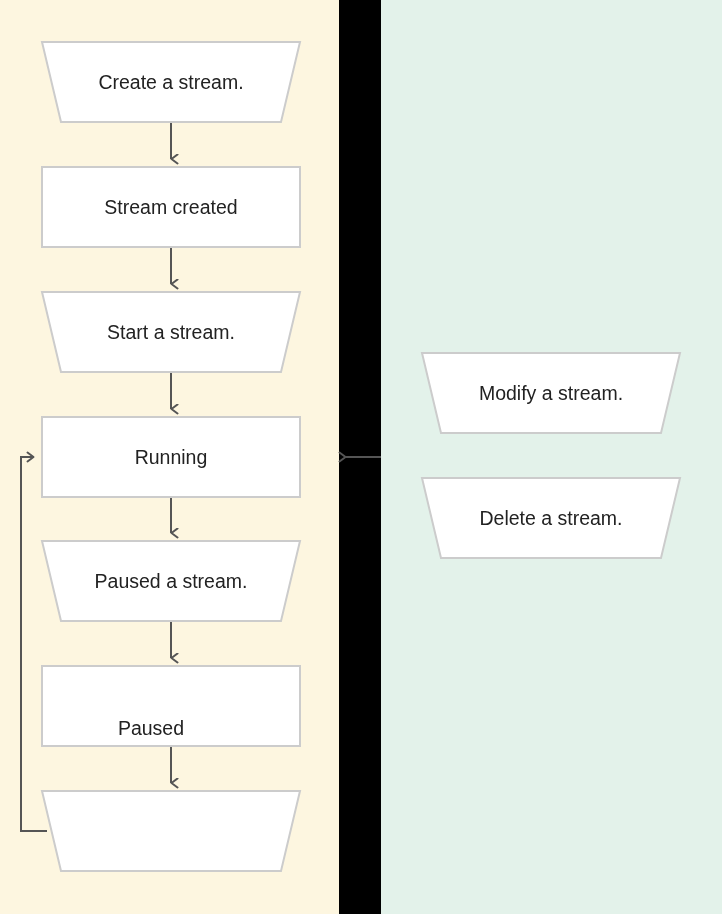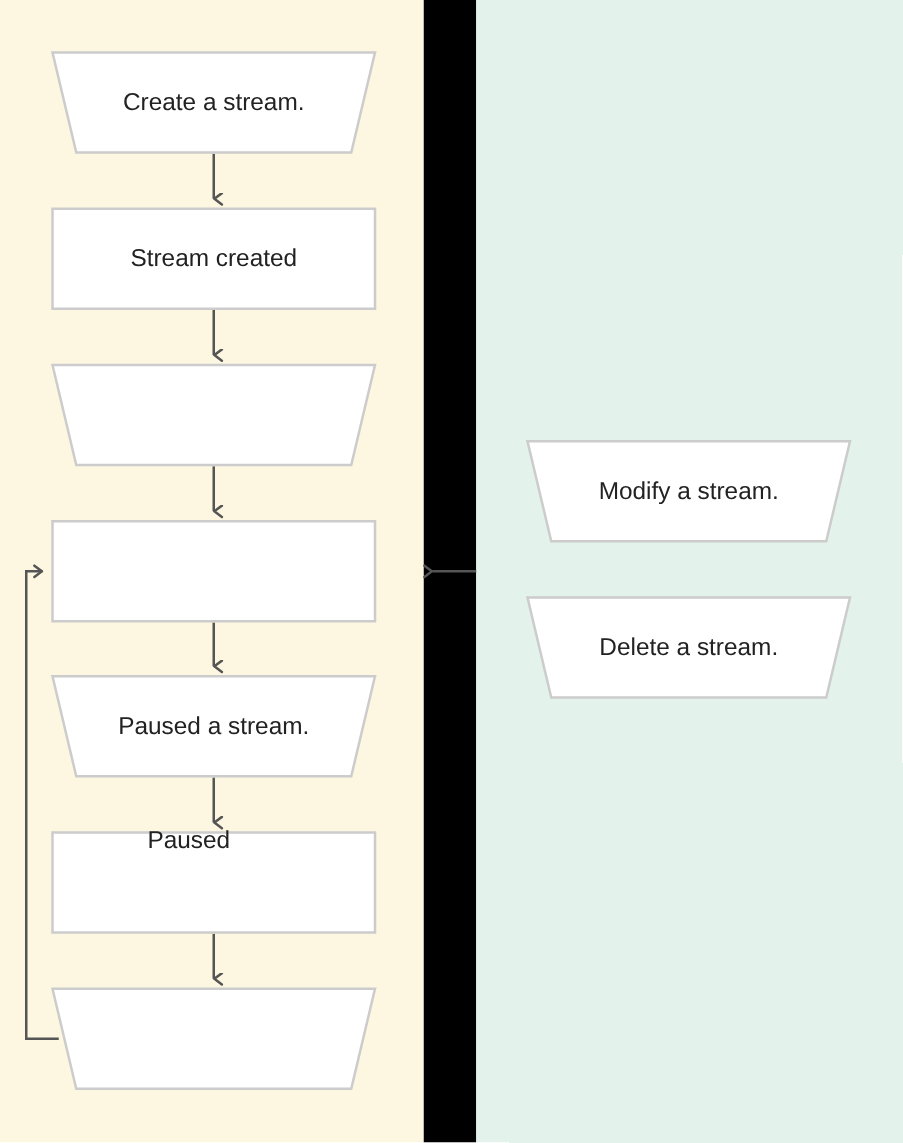--- a/index.html
+++ b/index.html
@@ -80,19 +80,21 @@
     <polygon points="42,541 300,541 281,621 61,621" fill="#ffffff" stroke="#cccccc" stroke-width="2"></polygon>
     <rect x="42" y="666" width="258" height="80" fill="#ffffff" stroke="#cccccc" stroke-width="2"></rect>
     <polygon points="42,791 300,791 281,871 61,871" fill="#ffffff" stroke="#cccccc" stroke-width="2"></polygon>
 
     <polygon points="422,353 680,353 661,433 441,433" fill="#ffffff" stroke="#cccccc" stroke-width="2"></polygon>
     <polygon points="422,478 680,478 661,558 441,558" fill="#ffffff" stroke="#cccccc" stroke-width="2"></polygon>
   </svg>
 
   <div class="node-label" style="left:41px;  top:166px; width:260px; height:82px;">Stream created</div>
   <div class="node-label" style="left:41px;  top:41px;  width:260px; height:82px;">Create a stream.</div>
+  <div class="node-label" style="left:41px;  top:291px; width:260px; height:82px;">Start a stream.</div>
+  <div class="node-label" style="left:41px;  top:416px; width:260px; height:82px;">Running</div>
   <div class="node-label" style="left:41px;  top:540px; width:260px; height:82px;">Paused a stream.</div>
-  <div class="node-label" style="left:41px;  top:631px; width:220px; height:82px;">Paused</div>
+  <div class="node-label" style="left:41px;  top:687px; width:220px; height:82px;">Paused</div>
 
   <div class="node-label" style="left:421px; top:352px; width:260px; height:82px;">Modify a stream.</div>
   <div class="node-label" style="left:421px; top:477px; width:260px; height:82px;">Delete a stream.</div>
 
 </div>
 
 </body></html>

